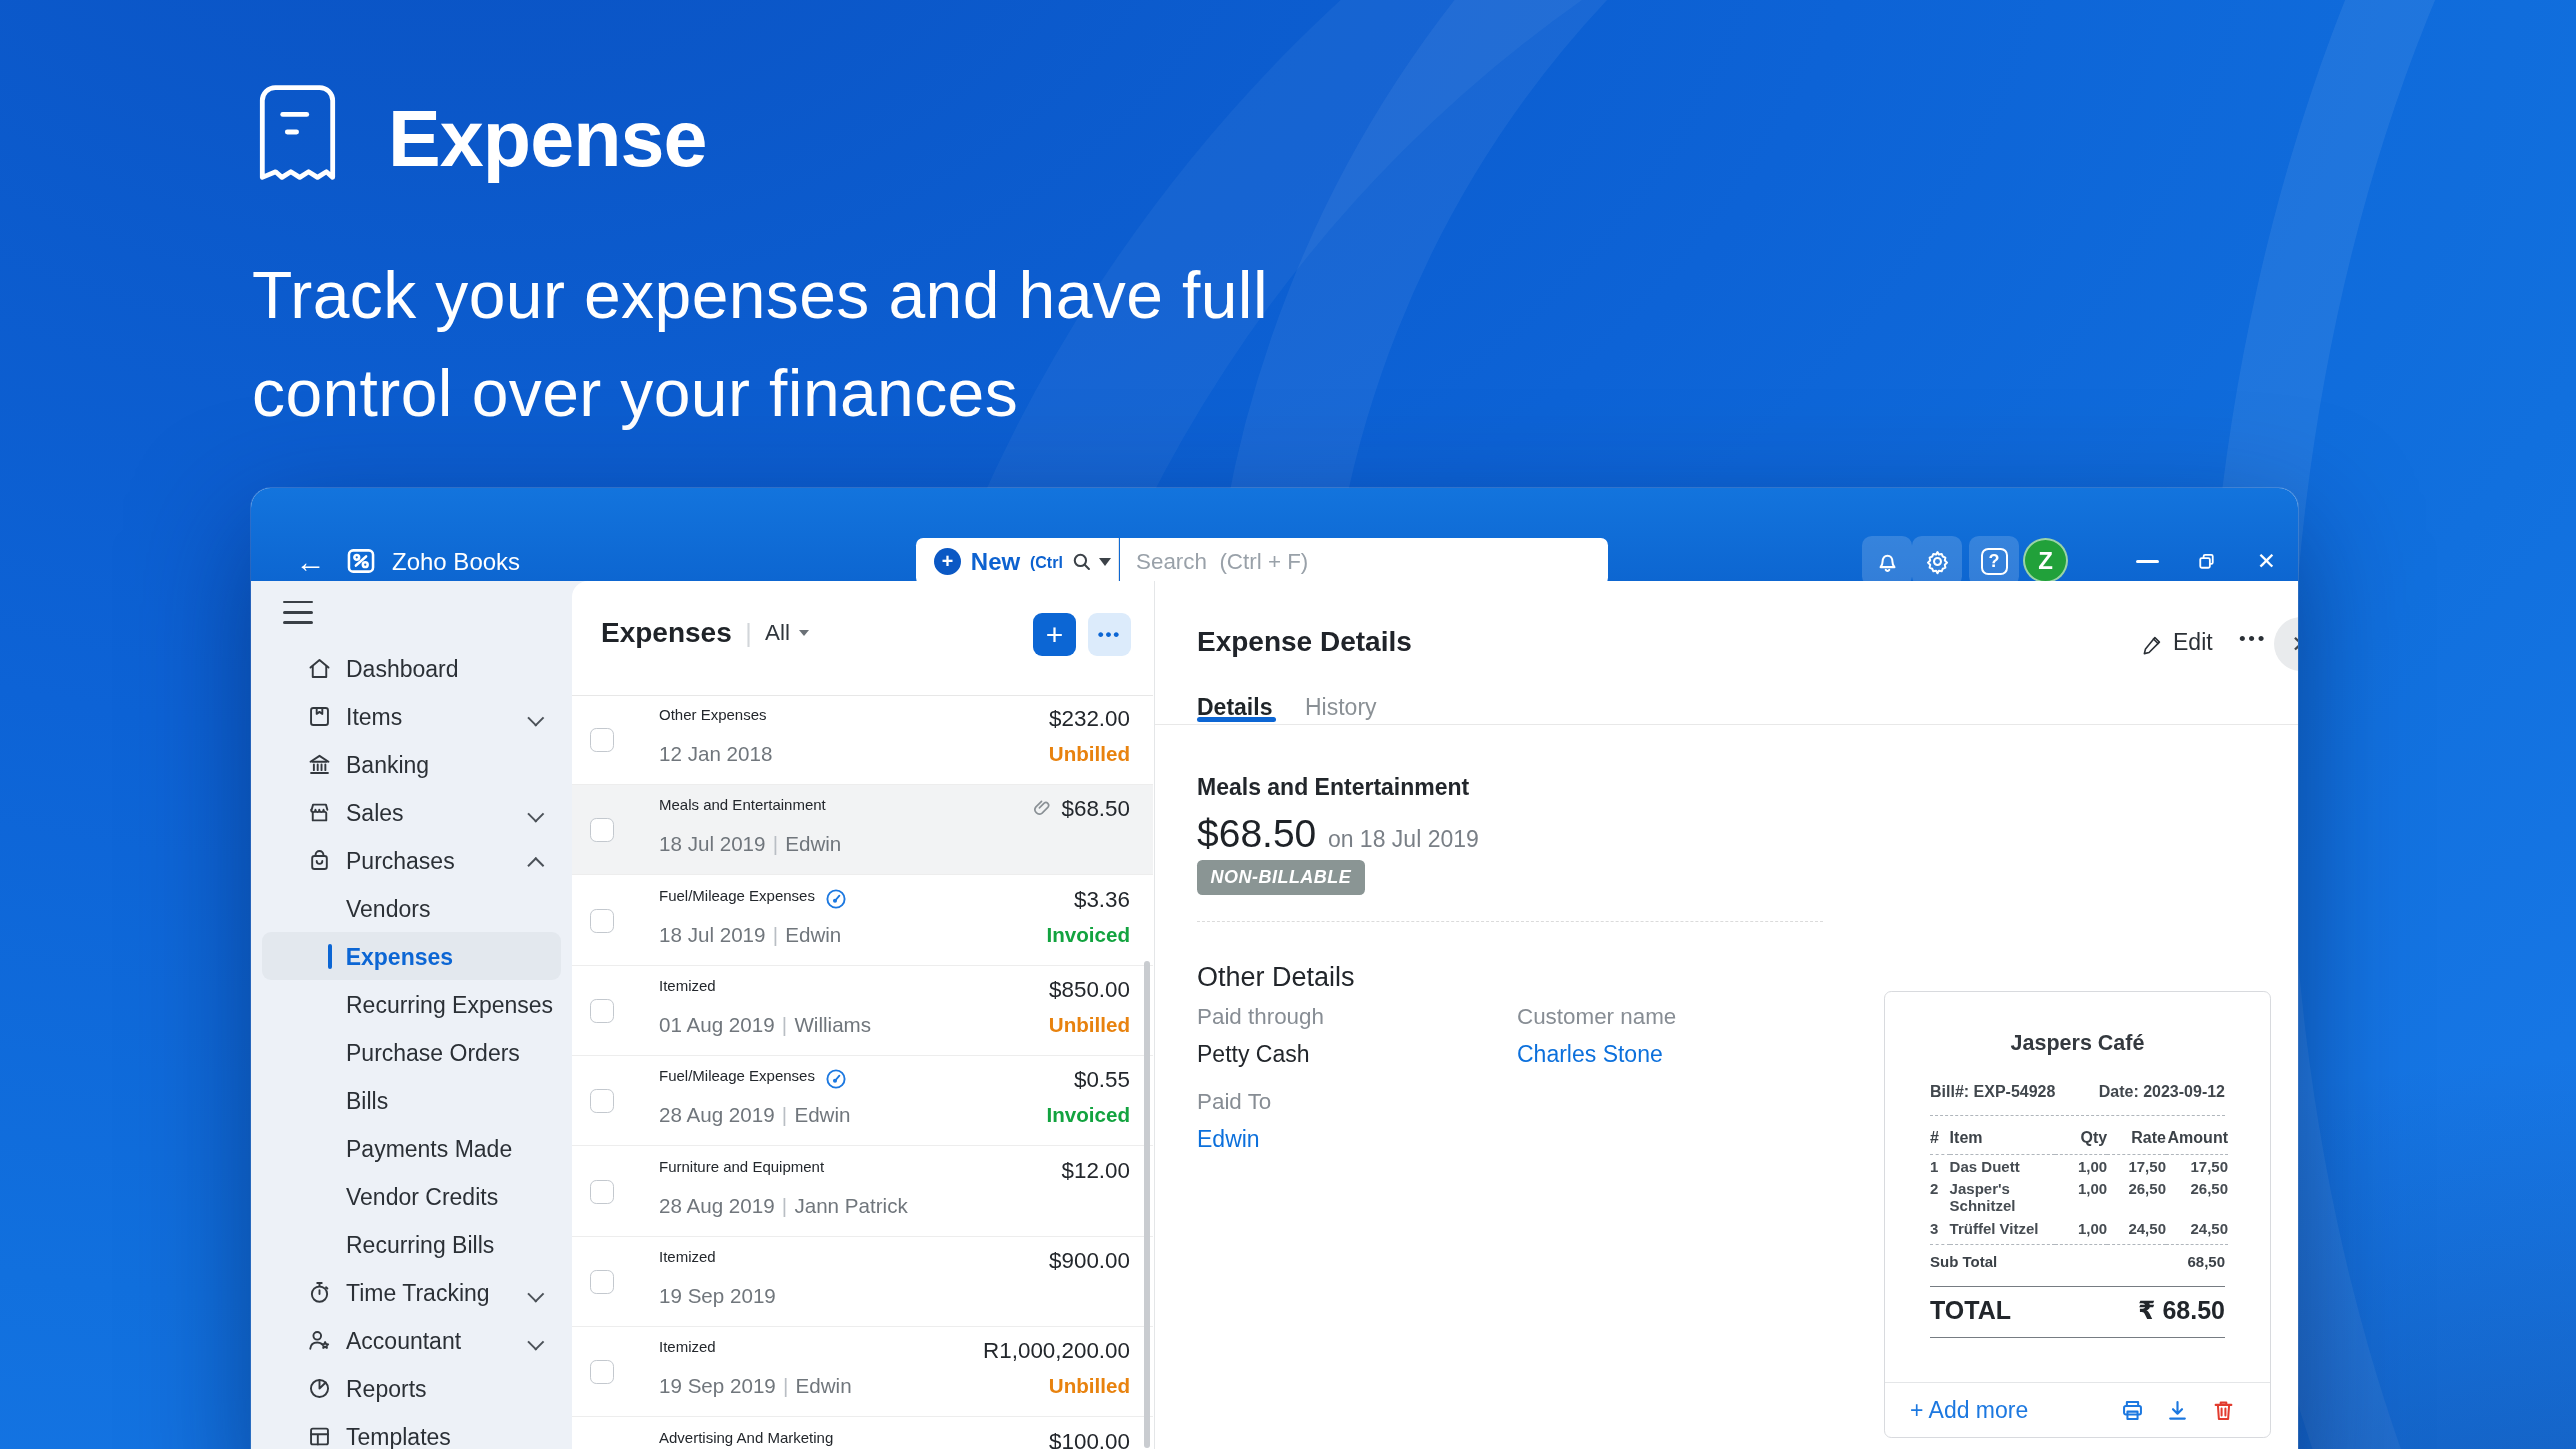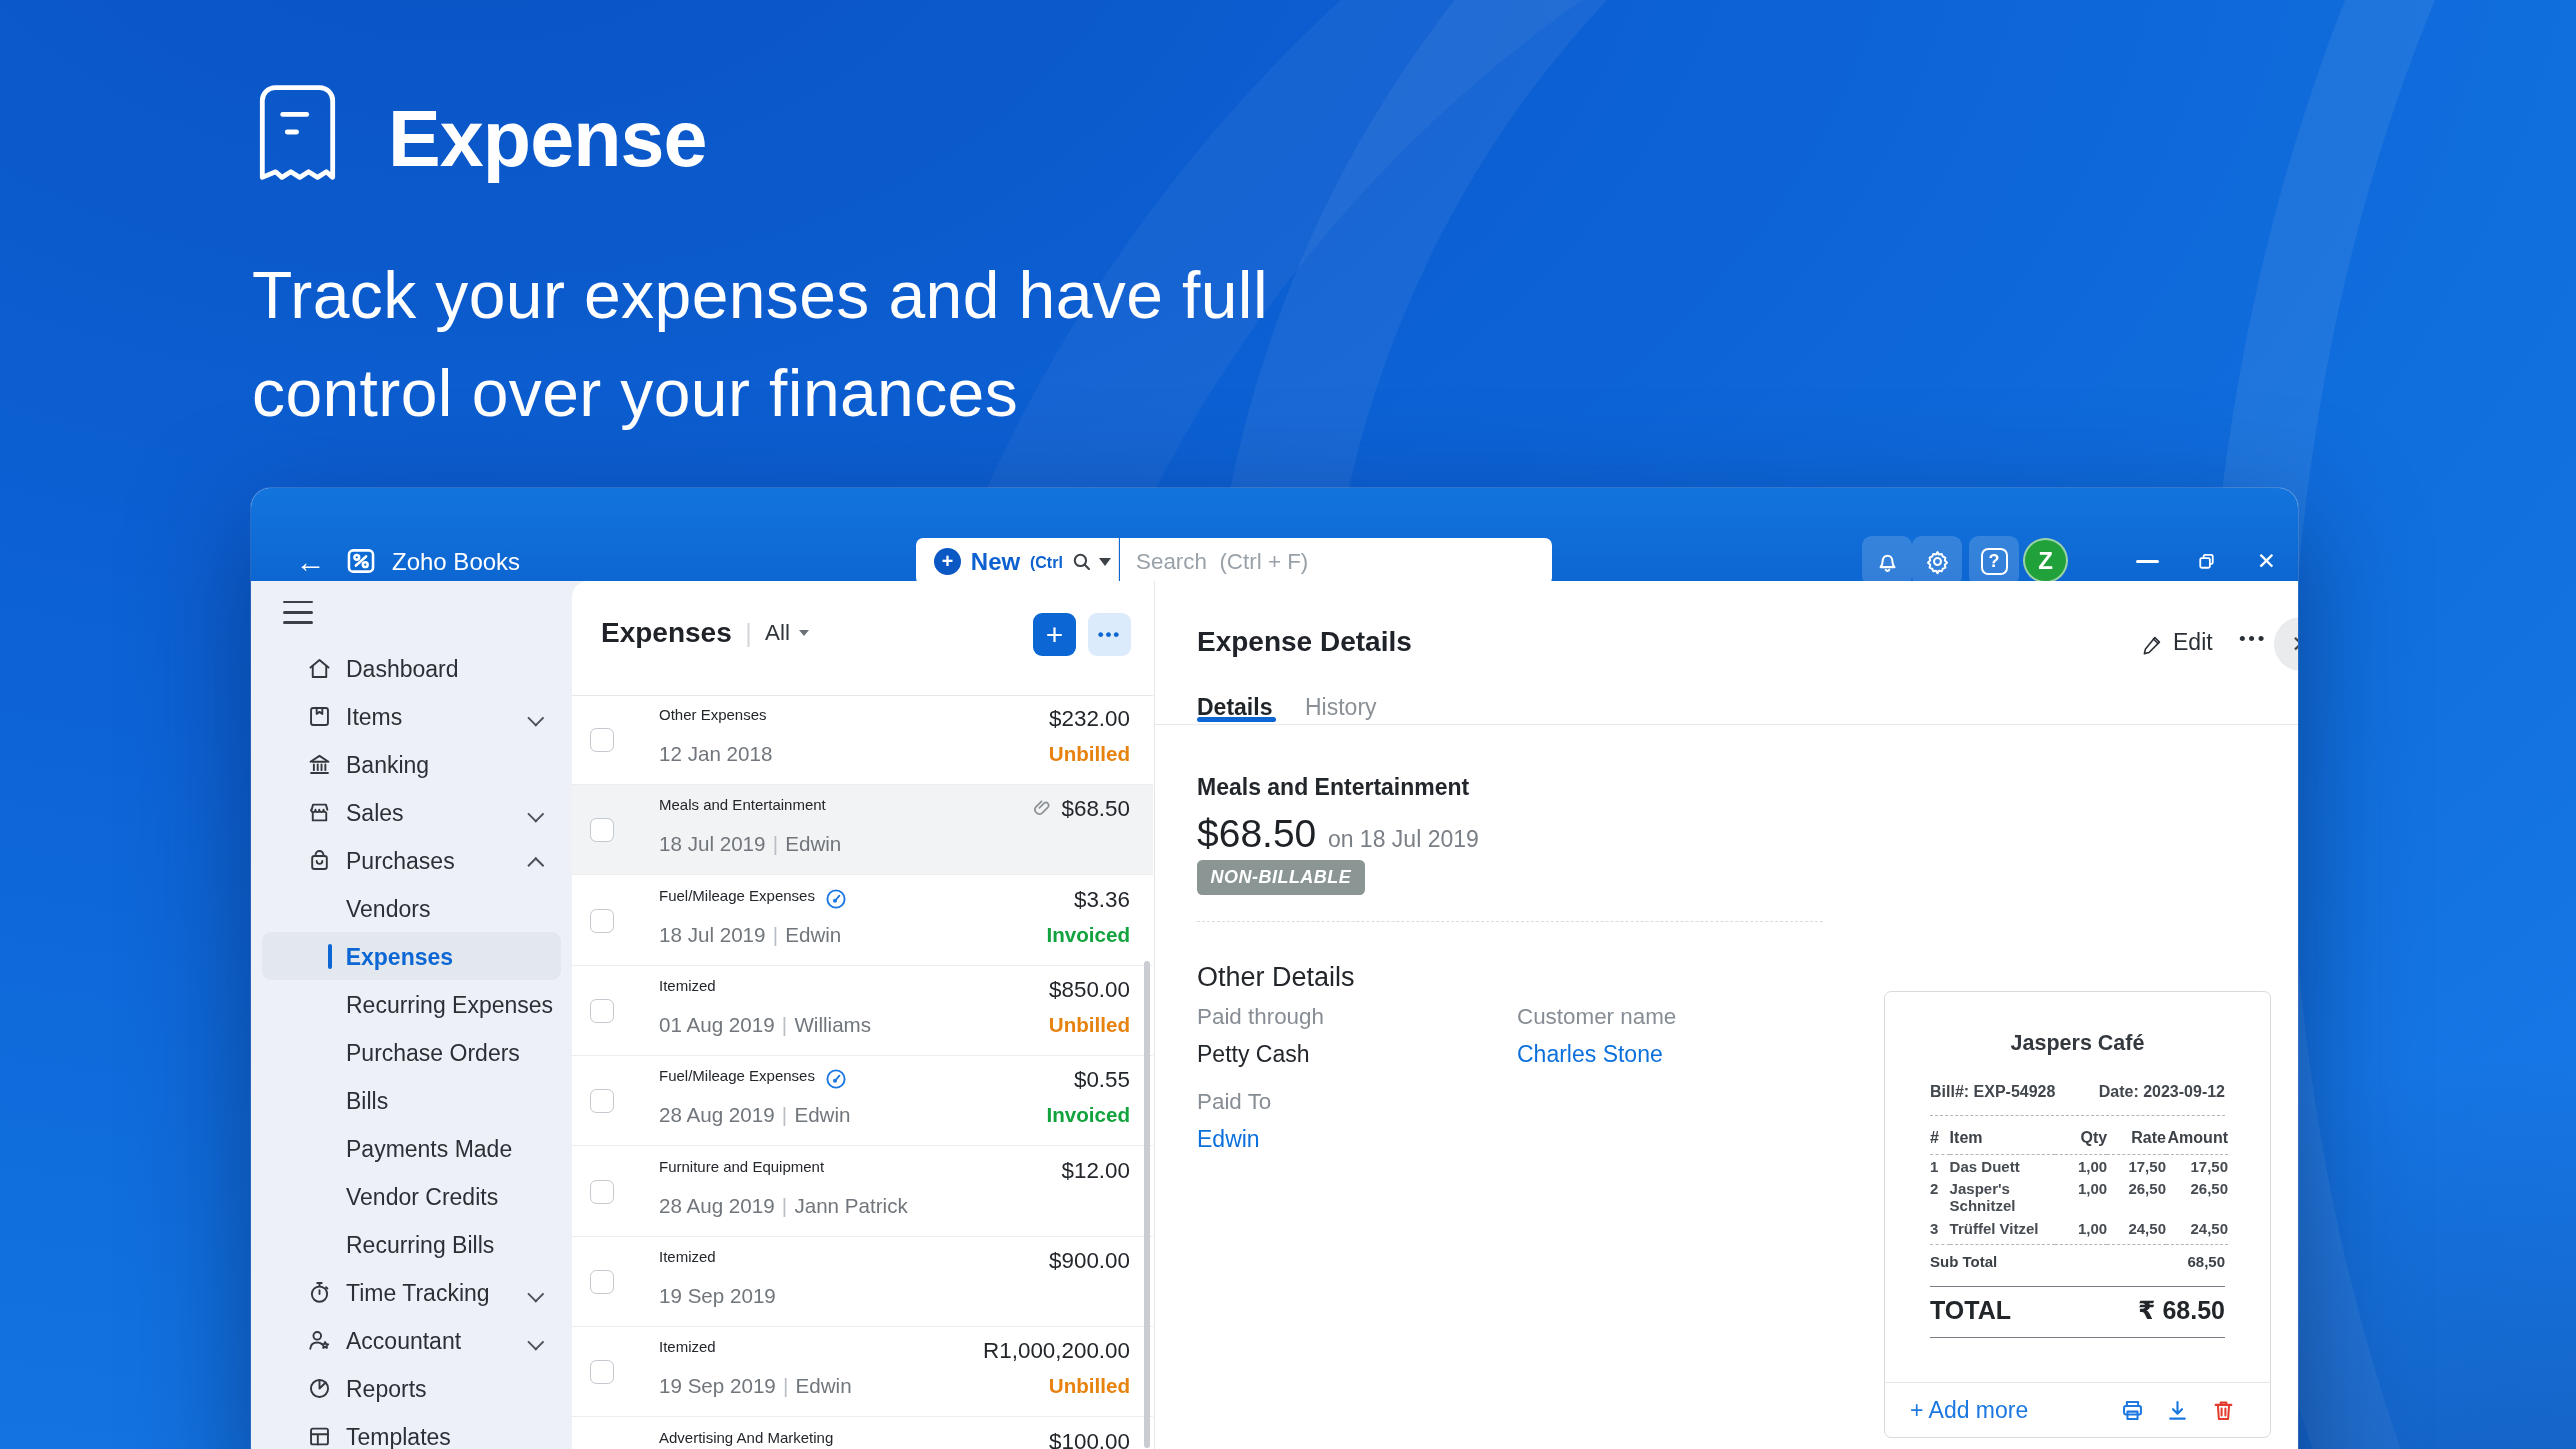--- a/index.html
+++ b/index.html
@@ -34,21 +34,21 @@
             display:flex; align-items:center; gap:9.8px; padding:0 18px; cursor:pointer; }
   .plus-circle { width:27px; height:27px; border-radius:50%; background:#0b58c4; color:#fff; font-size:19.7px;
                  font-weight:700; display:flex; align-items:center; justify-content:center; }
   .tb-new .nl { color:#0d62d0; font-size:24px; font-weight:600; }
   .tb-new .ns { color:#0d62d0; font-size:16px; font-weight:600; margin-top:3.6px; }
   .tb-searchbtn { position:absolute; left:813px; top:50px; width:55px; height:47px; background:#fff;
                   border-radius:7.2px 0 0 7.2px; border-right:0.9px solid #e3e5e8; display:flex; align-items:center;
                   justify-content:center; gap:6.3px; }
   .caret-down { width:0; height:0; border-left:6.3px solid transparent; border-right:6.3px solid transparent;
                 border-top:8px solid #3c4248; }
-  .tb-search { position:absolute; left:869px; top:50px; width:432px; height:47px; border:none; outline:none;
+  .tb-search { position:absolute; left:869px; top:50px; width:488px; height:47px; border:none; outline:none;
                border-radius:0 7.2px 7.2px 0; font-size:22.4px; padding:17px 16px; color:#30363c;
                font-family:"Liberation Sans","DejaVu Sans",sans-serif; }
   .tb-search::placeholder { color:#99a1a9; }
   .tb-ico { position:absolute; top:48px; width:50px; height:50px; border-radius:9.8px;
             background:rgba(255,255,255,.16); display:flex; align-items:center; justify-content:center; color:#fff; }
   .helpbox { width:27px; height:27px; border:2.2px solid #fff; border-radius:7.2px; color:#fff; font-size:18px;
              font-weight:700; display:flex; align-items:center; justify-content:center; }
   .avatar { position:absolute; left:1772px; top:50px; width:45px; height:45px; border-radius:50%;
             background:#21a13a; border:2.7px solid rgba(255,255,255,.55); color:#fff; font-size:24px; font-weight:700;
             display:flex; align-items:center; justify-content:center; }

